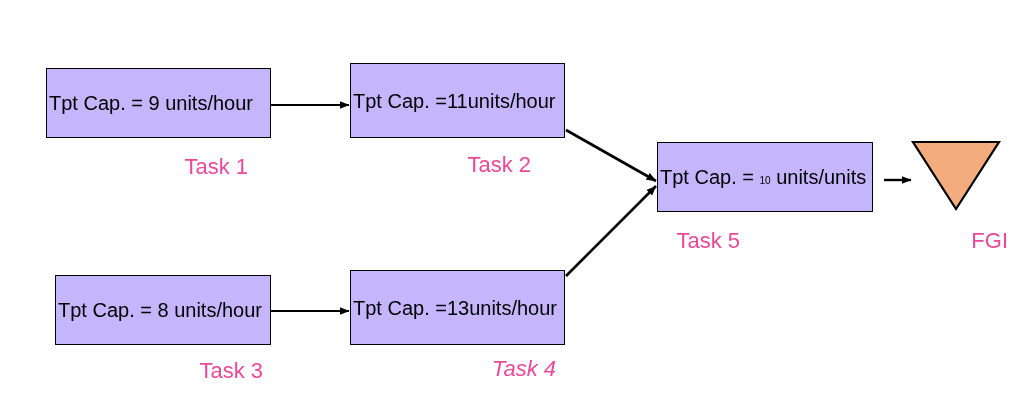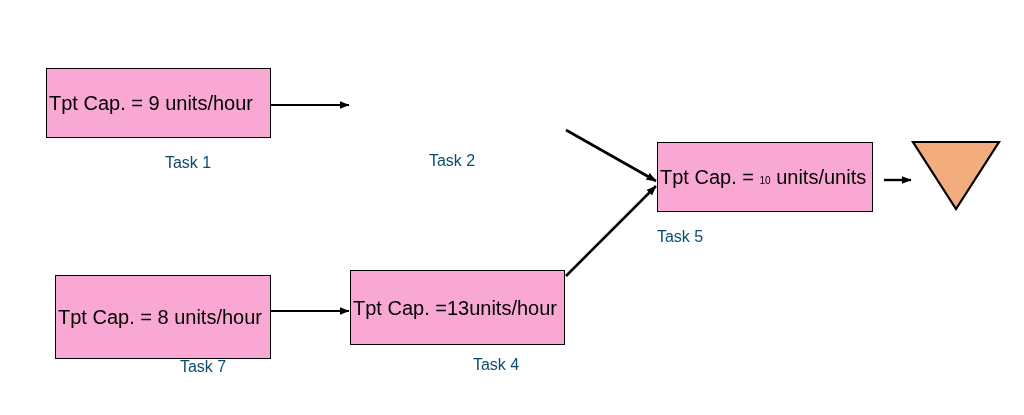--- a/index.html
+++ b/index.html
@@ -11,21 +11,21 @@
     position: relative;
     width: 1024px;
     height: 415px;
     background: #ffffff;
     overflow: hidden;
     font-family: "Liberation Sans", sans-serif;
   }
   .task-box {
     position: absolute;
     box-sizing: border-box;
-    background: #f9a8d4;
+    background: #c4b5fd;
     border: 1.5px solid #000000;
     display: flex;
     align-items: center;
     overflow: visible;
   }
   .task-text {
     position: absolute;
     left: 2px;
     top: 50%;
     transform: translateY(-50%);
@@ -36,23 +36,23 @@
   }
   .task-text .small {
     font-size: 10px;
   }
   .clip-box {
     overflow: hidden;
   }
   .node-label {
     position: absolute;
     white-space: nowrap;
-    font-size: 16px;
-    color: #0c4a6e;
-    text-align: center;
+    font-size: 22px;
+    color: #ec4899;
+    text-align: right;
     transform: translateX(-50%);
   }
   .fgi-tri {
     position: absolute;
     overflow: visible;
   }
   .arrow-layer {
     position: absolute;
     left: 0;
     top: 0;
@@ -82,36 +82,40 @@
     <line x1="566" y1="276" x2="656" y2="186" stroke="#000000" stroke-width="2.6" marker-end="url(#ah)"></line>
 
     <line x1="884" y1="180" x2="911" y2="180" stroke="#000000" stroke-width="2.4" marker-end="url(#ah)"></line>
   </svg>
 
   <div class="task-box clip-box" style="left:46px; top:68px; width:225px; height:70px;">
     <span class="task-text">Tpt Cap. = 9   units/hour</span>
   </div>
   <div class="node-label" style="left:188px; top:154px; width:120px;">Task 1</div>
 
-  <div class="node-label" style="left:452px; top:152px; width:120px;">Task 2</div>
+  <div class="task-box clip-box" style="left:350px; top:63px; width:215px; height:75px;">
+    <span class="task-text">Tpt Cap. =11units/hour</span>
+  </div>
+  <div class="node-label" style="left:471px; top:152px; width:120px;">Task 2</div>
 
-  <div class="task-box clip-box" style="left:55px; top:275px; width:216px; height:84px;">
+  <div class="task-box clip-box" style="left:55px; top:275px; width:216px; height:70px;">
     <span class="task-text">Tpt Cap. = 8   units/hour</span>
   </div>
-  <div class="node-label" style="left:203px; top:358px; width:120px;">Task 7</div>
+  <div class="node-label" style="left:203px; top:358px; width:120px;">Task 3</div>
 
   <div class="task-box clip-box" style="left:350px; top:270px; width:215px; height:75px;">
     <span class="task-text">Tpt Cap. =13units/hour</span>
   </div>
-  <div class="node-label" style="left:496px; top:356px; width:120px;">Task 4</div>
+  <div class="node-label" style="left:496px; top:356px; width:120px;font-style:italic;">Task 4</div>
 
   <div class="task-box clip-box" style="left:657px; top:142px; width:216px; height:70px;">
     <span class="task-text">
       <span>Tpt Cap. = </span><span class="small">10</span><span> units/units</span>
     </span>
   </div>
   <div class="node-label" style="left:680px; top:228px; width:120px;">Task 5</div>
 
   <svg class="fgi-tri" style="left:910px; top:139px;" width="92" height="74" viewBox="0 0 92 74">
     <polygon points="3,3 89,3 46,70" fill="#F2AC7D" stroke="#000000" stroke-width="2.2" stroke-linejoin="miter"></polygon>
   </svg>
+  <div class="node-label" style="left:958px; top:228px; width:100px;">FGI</div>
 
 </div>
 
 </body></html>

